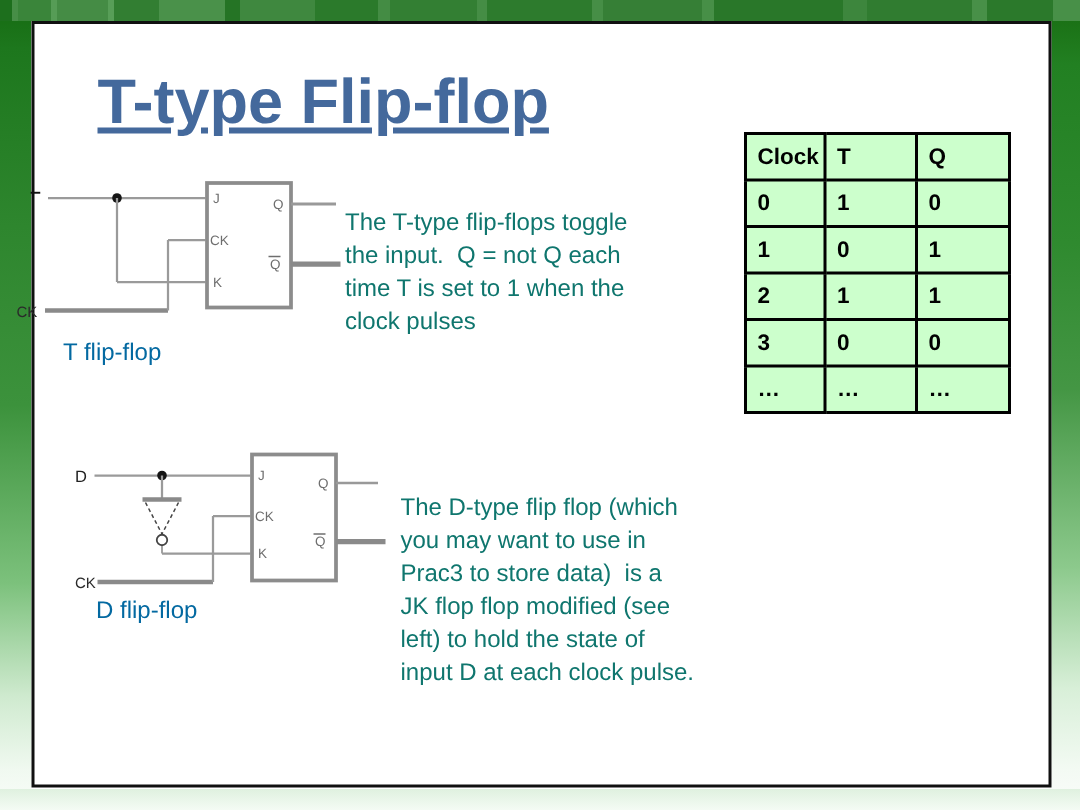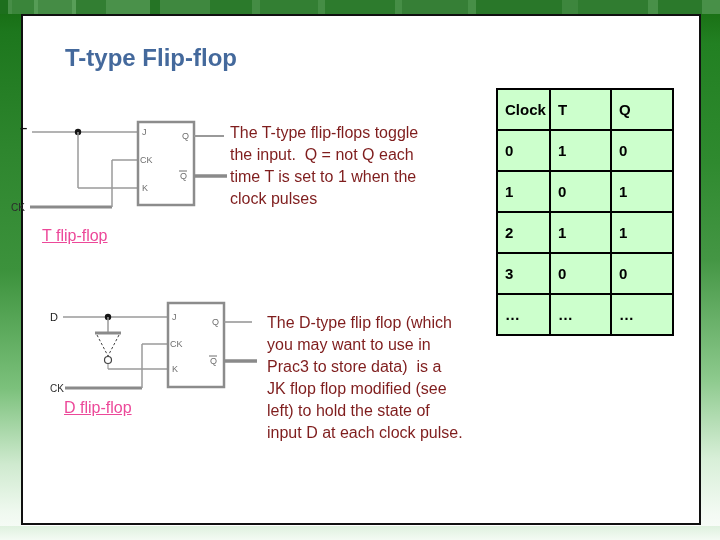--- a/index.html
+++ b/index.html
@@ -31,42 +31,43 @@
       #367f36 402px 468px,#478f47 468px 476px,#297729 476px 562px,#3d863d 562px 578px,
       #307c30 578px 648px,#489048 648px 658px,#2b792b 658px 702px,#489048 702px 720px);
   }
   .slide{
     position:absolute;left:21px;top:14px;width:680px;height:511px;
     box-sizing:border-box;background:#ffffff;border:2px solid #101010;
   }
   
   .title{
     position:absolute;left:65px;top:44px;
-    font-size:24px;font-weight:bold;color:#44699c;letter-spacing:0px;white-space:nowrap;
+    font-size:42px;font-weight:bold;color:#44699c;letter-spacing:0px;white-space:nowrap;text-decoration:underline;
   }
   .para{
-    position:absolute;color:#7f1d1d;font-size:16px;line-height:22px;
+    position:absolute;color:#0f766e;font-size:16px;line-height:22px;
     white-space:pre-wrap;
+    margin-top:16px;
   }
   .para1{left:230px;top:122px;width:235px;}
   .para2{left:267px;top:312px;width:240px;}
-  .caption{position:absolute;color:#ec4899;font-size:16px;white-space:nowrap;text-decoration:underline;}
+  .caption{position:absolute;color:#0369a1;font-size:16px;white-space:nowrap;}
   .cap-t{left:42px;top:227px;}
   .cap-d{left:64px;top:399px;}
   .circuit{position:absolute;}
   .svg1{left:10px;top:118px;}
   .svg2{left:35px;top:298px;}
   
   table.truth{
     position:absolute;left:496px;top:88px;
     border-collapse:collapse;table-layout:fixed;
     background:#ccffcc;
   }
   table.truth th,table.truth td{
-    border:2px solid #000;height:41px;box-sizing:border-box;
+    border:2px solid #000;height:31px;box-sizing:border-box;
     padding:0 0 0 7px;text-align:left;vertical-align:middle;
     font-size:15px;font-weight:bold;color:#000;
   }
   .c1{width:53px;} .c2{width:61px;} .c3{width:62px;}
   
   .pin{font-family:"Liberation Sans",sans-serif;font-size:9px;fill:#6e6e6e;}
   .extlabel{font-family:"Liberation Sans",sans-serif;font-size:10px;fill:#2b2b2b;}
 </style>
 </head>
 <body>

